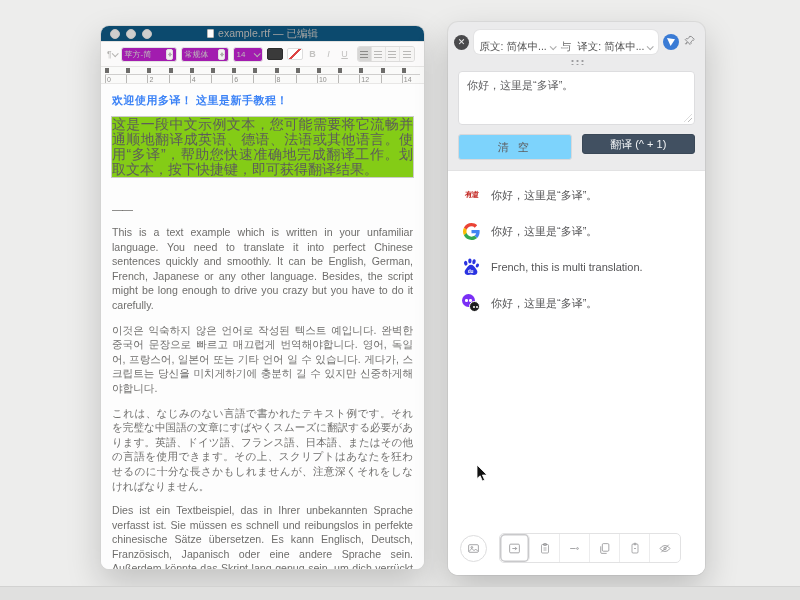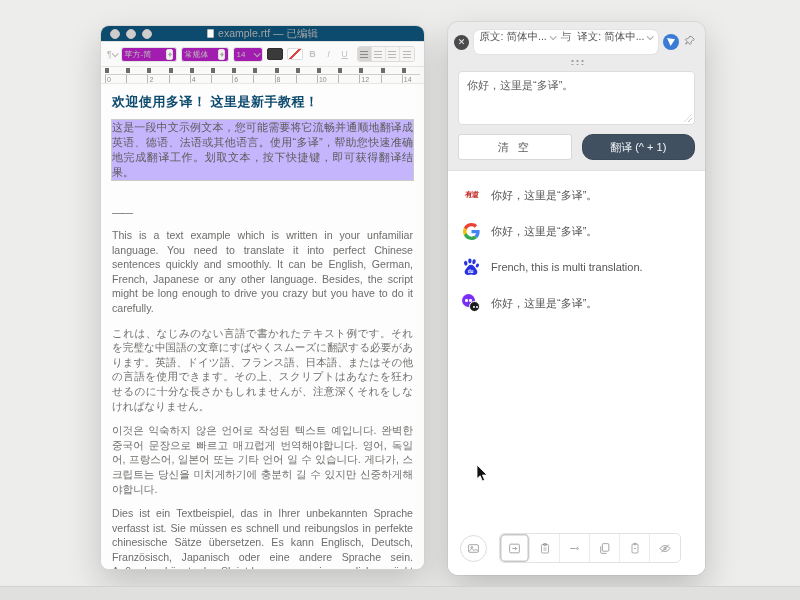--- a/index.html
+++ b/index.html
@@ -38,57 +38,57 @@
 
   .ruler { height:17px; background:#fafaf9; border-bottom:1px solid #e8e7e6; position:relative; flex:0 0 auto; }
   .tabrow { position:absolute; top:1px; left:4px; right:4px; height:5px;
             background:repeating-linear-gradient(90deg,#6d6c6a 0 4px,transparent 4px 21.2px); }
   .tickrow { position:absolute; bottom:0; left:4px; right:4px; height:9px; border-top:1px solid #cfcecd;
              background:repeating-linear-gradient(90deg,#b9b8b6 0 1px,transparent 1px 21.2px); }
   .numrow { position:absolute; bottom:0; left:6px; display:flex; }
   .numrow span { flex:0 0 42.4px; font-size:7px; color:#8f8e8c; }
 
   .docarea { flex:1; background:#fdfdfd; padding:7px 11px; overflow:hidden; color:#6e6d6b; }
-  .doc-h { font-size:13px; font-weight:bold; color:#0c4a6e; margin:2px 0 9px; letter-spacing:.5px; }
-  .doc-sel { font-size:11px; line-height:15px; color:#5d5c5a; background:#c4b5fd; box-shadow:0 0 0 1px #cbcbca; text-align:justify; }
+  .doc-h { font-size:11px; font-weight:bold; color:#3b82f6; margin:2px 0 9px; letter-spacing:.5px; }
+  .doc-sel { font-size:14px; line-height:15px; color:#5d5c5a; background:#84cc16; box-shadow:0 0 0 1px #cbcbca; text-align:justify; }
   .doc-sep { font-size:11px; color:#6e6d6b; margin:26px 0 6px; letter-spacing:-1px; }
   .doc-p { font-size:10.6px; line-height:14.6px; margin:10px 0; text-align:justify; color:#6e6d6b; }
   .doc-p.first { margin-top:6px; }
 
   
   .panel { position:absolute; left:448px; top:22px; width:257px; height:553px;
            background:#ebebec; border-radius:10px; box-shadow:0 14px 34px rgba(0,0,0,.20), 0 0 0 1px rgba(0,0,0,.05);
            display:flex; flex-direction:column; overflow:hidden; }
   .p-header { display:flex; align-items:center; padding:8px 8px 2px 6px; gap:5px; flex:0 0 auto; }
   .close-btn { width:15px; height:15px; border-radius:50%; background:#4a4a4c; color:#ededee; font-size:9px;
                display:flex; align-items:center; justify-content:center; line-height:1; flex:0 0 auto; }
-  .lang-pill { flex:1; background:#fff; border-radius:6px; height:24px; display:flex; align-items:flex-start;
+  .lang-pill { flex:1; background:#fff; border-radius:6px; height:24px; display:flex; align-items:flex-end;
                justify-content:center; gap:4px; font-size:10.5px; color:#555; box-shadow:0 0 0 1px #e3e3e4; }
   .lang-group { display:flex; align-items:center; gap:3px; }
   .lang-chev { width:5px; height:5px; border-right:1.4px solid #aaa; border-bottom:1.4px solid #aaa; transform:rotate(45deg) translateY(-1px); }
   .and-label { color:#666; font-size:10.5px; margin:0 2px; }
   .logo-blue { width:16px; height:16px; border-radius:50%; background:#3a7bd5; position:relative; overflow:hidden; flex:0 0 auto; }
   .logo-blue::after { content:""; position:absolute; left:4px; top:4px; width:8px; height:8px;
                       background:#fff; clip-path:polygon(0 0,100% 15%,45% 100%); }
   .pin-ic { flex:0 0 auto; }
 
   .drag-handle { height:12px; display:flex; align-items:center; justify-content:center; flex:0 0 auto; }
   .dots { width:14px; height:6px;
           background-image:radial-gradient(circle,#9b9b9d 1px,transparent 1.2px);
           background-size:5px 4px; }
 
   .p-input { margin:3px 10px 0; background:#fff; border:1px solid #dddddf; border-radius:4px; height:54px;
              font-size:11px; color:#5f5f61; padding:6px 8px; position:relative; }
   .p-input::after { content:""; position:absolute; right:2px; bottom:2px; width:8px; height:8px;
           background:repeating-linear-gradient(135deg,transparent 0 2px,#bbb 2px 3px); clip-path:polygon(100% 0,100% 100%,0 100%); }
 
   .p-actions { display:flex; gap:10px; margin:9px 10px 10px; flex:0 0 auto; }
-  .btn-clear { flex:1; height:26px; background:#ffffff; border:1px solid #d8d8da; border-radius:3px;
+  .btn-clear { flex:1; height:26px; background:#7dd3fc; border:1px solid #d8d8da; border-radius:3px;
                font-size:11px; color:#5c5c5e; display:flex; align-items:center; justify-content:center; letter-spacing:3px; }
-  .btn-translate { flex:1; height:26px; background:#41506195; background:#415061; border:1px solid #3a4857; border-radius:11px;
+  .btn-translate { flex:1; height:20px; background:#41506195; background:#415061; border:1px solid #3a4857; border-radius:3px;
                font-size:11px; color:#f2f4f6; display:flex; align-items:center; justify-content:center;text-align:right; }
 
   .p-results { background:#fff; border-top:1px solid #e2e2e3; flex:1; display:flex; flex-direction:column; padding-top:6px; }
   .r-row { display:flex; align-items:center; gap:11px; padding:9px 14px; }
   .r-ic { width:18px; height:18px; flex:0 0 auto; display:flex; align-items:center; justify-content:center; }
   .r-text { font-size:11px; color:#555557; }
   .youdao-logo { font-size:7.5px; font-weight:bold; color:#c2241f; transform:skewX(-6deg); letter-spacing:-1px; white-space:nowrap; }
   .caiyun-logo { position:relative; width:18px; height:18px; }
   .caiyun-a { position:absolute; left:0; top:0; width:13px; height:13px; border-radius:50%; background:#7a2ff5; }
   .caiyun-a::after { content:""; position:absolute; left:3px; top:5px; width:2.5px; height:2.5px; border-radius:50%;
@@ -175,22 +175,22 @@
         <span>12</span>
         <span>14</span>
     </div>
   </div>
 
   <div class="docarea">
     <div class="doc-h">欢迎使用多译！ 这里是新手教程！</div>
     <div class="doc-sel">这是一段中文示例文本，您可能需要将它流畅并通顺地翻译成英语、德语、法语或其他语言。使用“多译”，帮助您快速准确地完成翻译工作。划取文本，按下快捷键，即可获得翻译结果。</div>
     <div class="doc-sep">——</div>
     <div class="doc-p">This is a text example which is written in your unfamiliar language. You need to translate it into perfect Chinese sentences quickly and smoothly. It can be English, German, French, Japanese or any other language. Besides, the script might be long enough to drive you crazy but you have to do it carefully.</div>
+    <div class="doc-p">이것은 익숙하지 않은 언어로 작성된 텍스트 예입니다. 완벽한 중국어 문장으로 빠르고 매끄럽게 번역해야합니다. 영어, 독일어, 프랑스어, 일본어 또는 기타 언어 일 수 있습니다. 게다가, 스크립트는 당신을 미치게하기에 충분히 길 수 있지만 신중하게해야합니다.</div>
     <div class="doc-p">これは、なじみのない言語で書かれたテキスト例です。それを完璧な中国語の文章にすばやくスムーズに翻訳する必要があります。英語、ドイツ語、フランス語、日本語、またはその他の言語を使用できます。その上、スクリプトはあなたを狂わせるのに十分な長さかもしれませんが、注意深くそれをしなければなりません。</div>
-    <div class="doc-p">이것은 익숙하지 않은 언어로 작성된 텍스트 예입니다. 완벽한 중국어 문장으로 빠르고 매끄럽게 번역해야합니다. 영어, 독일어, 프랑스어, 일본어 또는 기타 언어 일 수 있습니다. 게다가, 스크립트는 당신을 미치게하기에 충분히 길 수 있지만 신중하게해야합니다.</div>
     <div class="doc-p">Dies ist ein Textbeispiel, das in Ihrer unbekannten Sprache verfasst ist. Sie müssen es schnell und reibungslos in perfekte chinesische Sätze übersetzen. Es kann Englisch, Deutsch, Französisch, Japanisch oder eine andere Sprache sein. Außerdem könnte das Skript lang genug sein, um dich verrückt zu machen, aber du musst es vorsichtig machen.</div>
   </div>
 </div>
 
 <div class="panel">
   <div class="p-header">
     <span class="close-btn">✕</span>
     <div class="lang-pill">
       <span class="lang-group">
         <span>原文:</span>

